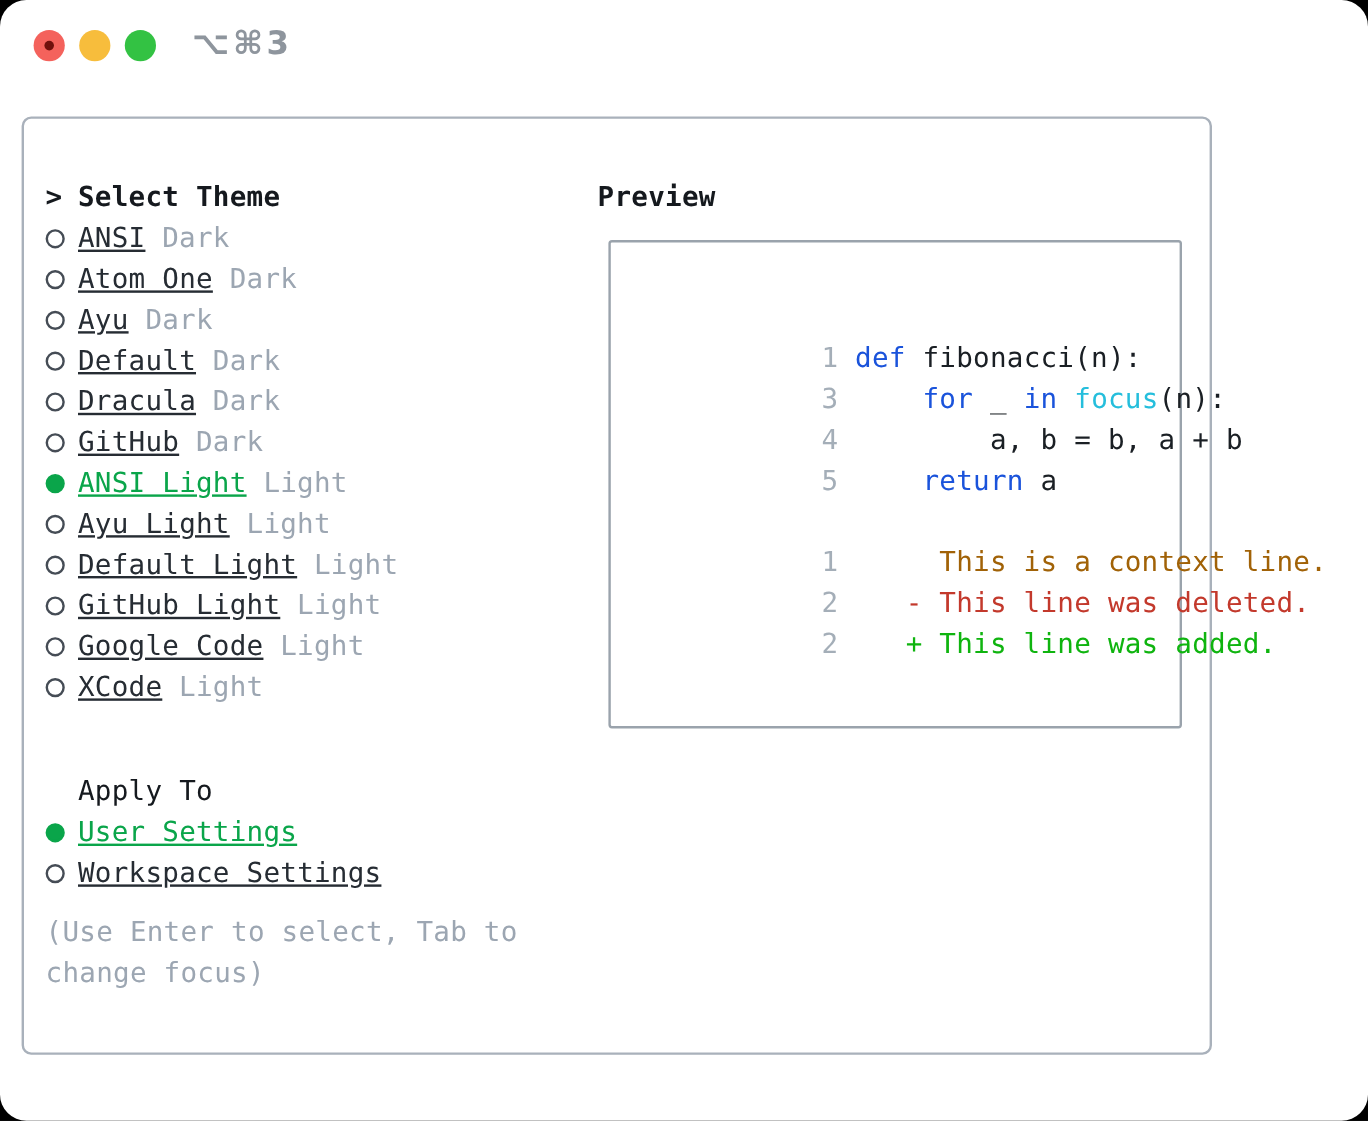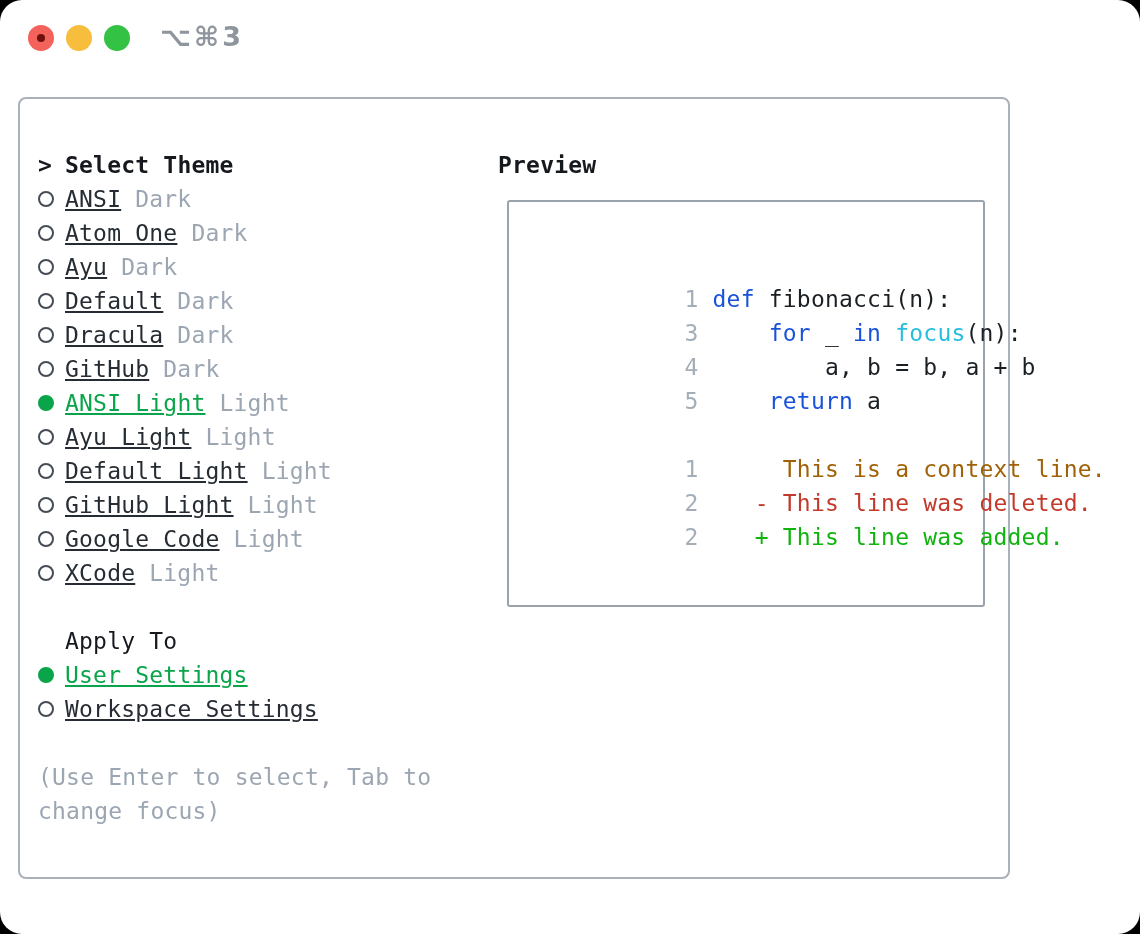--- a/index.html
+++ b/index.html
@@ -36,21 +36,21 @@
     width: 16px; height: 16px; box-sizing: border-box; border-radius: 50%;
     border: 2px solid #454c55; background: transparent;
   }
   .sel .radio { background: #0aa54a; border-color: #0aa54a; }
   .sel .name { color: #0aa54a; }
   .pointer { font-weight: bold; color: #15191e; }
   .hdr { font-weight: bold; color: #15191e; }
   .name { color: #262c33; text-decoration: underline; }
   .variant { color: #9ca6b2; margin-left: 14px; }
   .theme-list { position: absolute; left: 18px; top: 49px; }
-  .apply-block { position: absolute; left: 18px; top: 525px; }
+  .apply-block { position: absolute; left: 18px; top: 544px; }
   .apply-label { color: #15191e; }
   .hint { position: absolute; left: 18px; top: 661px; color: #9ca6b2; }
   
   .preview-title { position: absolute; left: 478px; top: 49px; font-weight: bold; color: #15191e; }
   .preview-box {
     position: absolute; left: 487px; top: 101px; width: 478px; height: 407px;
     box-sizing: border-box; border: 2px solid #9aa3ac; border-radius: 3px; background: #fff;
   }
   .codeblock { position: absolute; left: 0; top: 46px; width: 100%; }
   .cline { height: 34px; white-space: pre; padding-left: 35px; }

